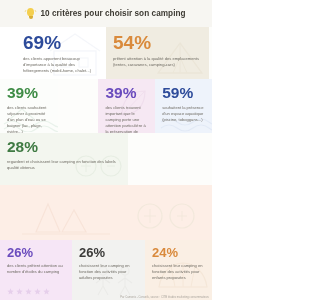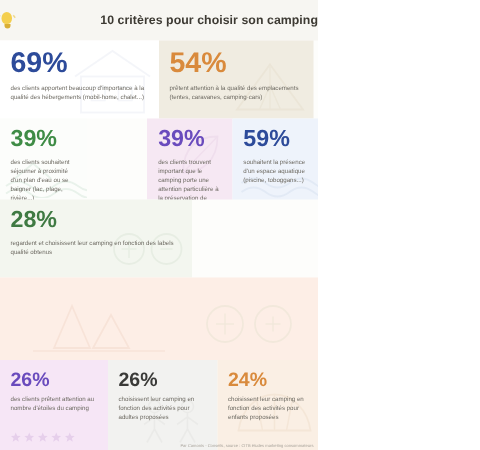--- a/index.html
+++ b/index.html
@@ -6,21 +6,21 @@
   body{
     width:212px;height:300px;overflow:hidden;
     font-family:"Liberation Sans", sans-serif;
     background:#ffffff;
   }
   .poster{position:relative;width:212px;height:300px;overflow:hidden;background:#fdfdfb;}
 
   
   .header{
     position:absolute;left:0;top:0;width:212px;height:27px;
-    background:#f7f6f2;display:flex;align-items:center;justify-content:space-between;gap:5px;
+    background:#f7f6f2;display:flex;align-items:center;justify-content:center;gap:5px;
   }
   .bulb{width:9px;height:11px;position:relative;flex:none;}
   .bulb .glass{
     position:absolute;left:1px;top:0;width:7px;height:8px;border-radius:50% 50% 45% 45%;
     background:#f4cf4e;
   }
   .bulb .base{
     position:absolute;left:2.5px;top:7.5px;width:4px;height:3px;border-radius:0 0 2px 2px;
     background:#d9ae35;
   }
@@ -32,21 +32,21 @@
   }
 
   
   .row{position:absolute;left:0;width:212px;display:flex;}
   .card{position:relative;overflow:hidden;box-sizing:border-box;}
   .card .inner{position:relative;z-index:3;padding:6px 7px 4px 7px;}
   .pct{font-weight:bold;line-height:1;margin:0 0 4px 0;}
   .desc{font-size:4.1px;line-height:1.5;color:#6d6a62;margin:0;}
 
   .row1{top:27px;height:52px;}
-  .r1c1{width:106px;background:#ffffff;}
+  .r1c1{width:106px;background:#ffffff;padding-left:16px;}
   .r1c2{width:103px;background:#f0ece1;}
   .r1c1 .pct{font-size:19px;color:#2d4b9a;}
   .r1c2 .pct{font-size:19px;color:#d98a3c;}
 
   .row2{top:79px;height:54px;}
   .r2c1{width:72px;background:#fcfdfb;}
   .r2c2{width:70px;background:#f6e8f3;margin-left:40px;}
   .r2c3{width:70px;background:#eef3fb;}
   .r2c1 .pct{font-size:15.5px;color:#3f8c46;}
   .r2c2 .pct{font-size:15.5px;color:#6a4bbd;}

